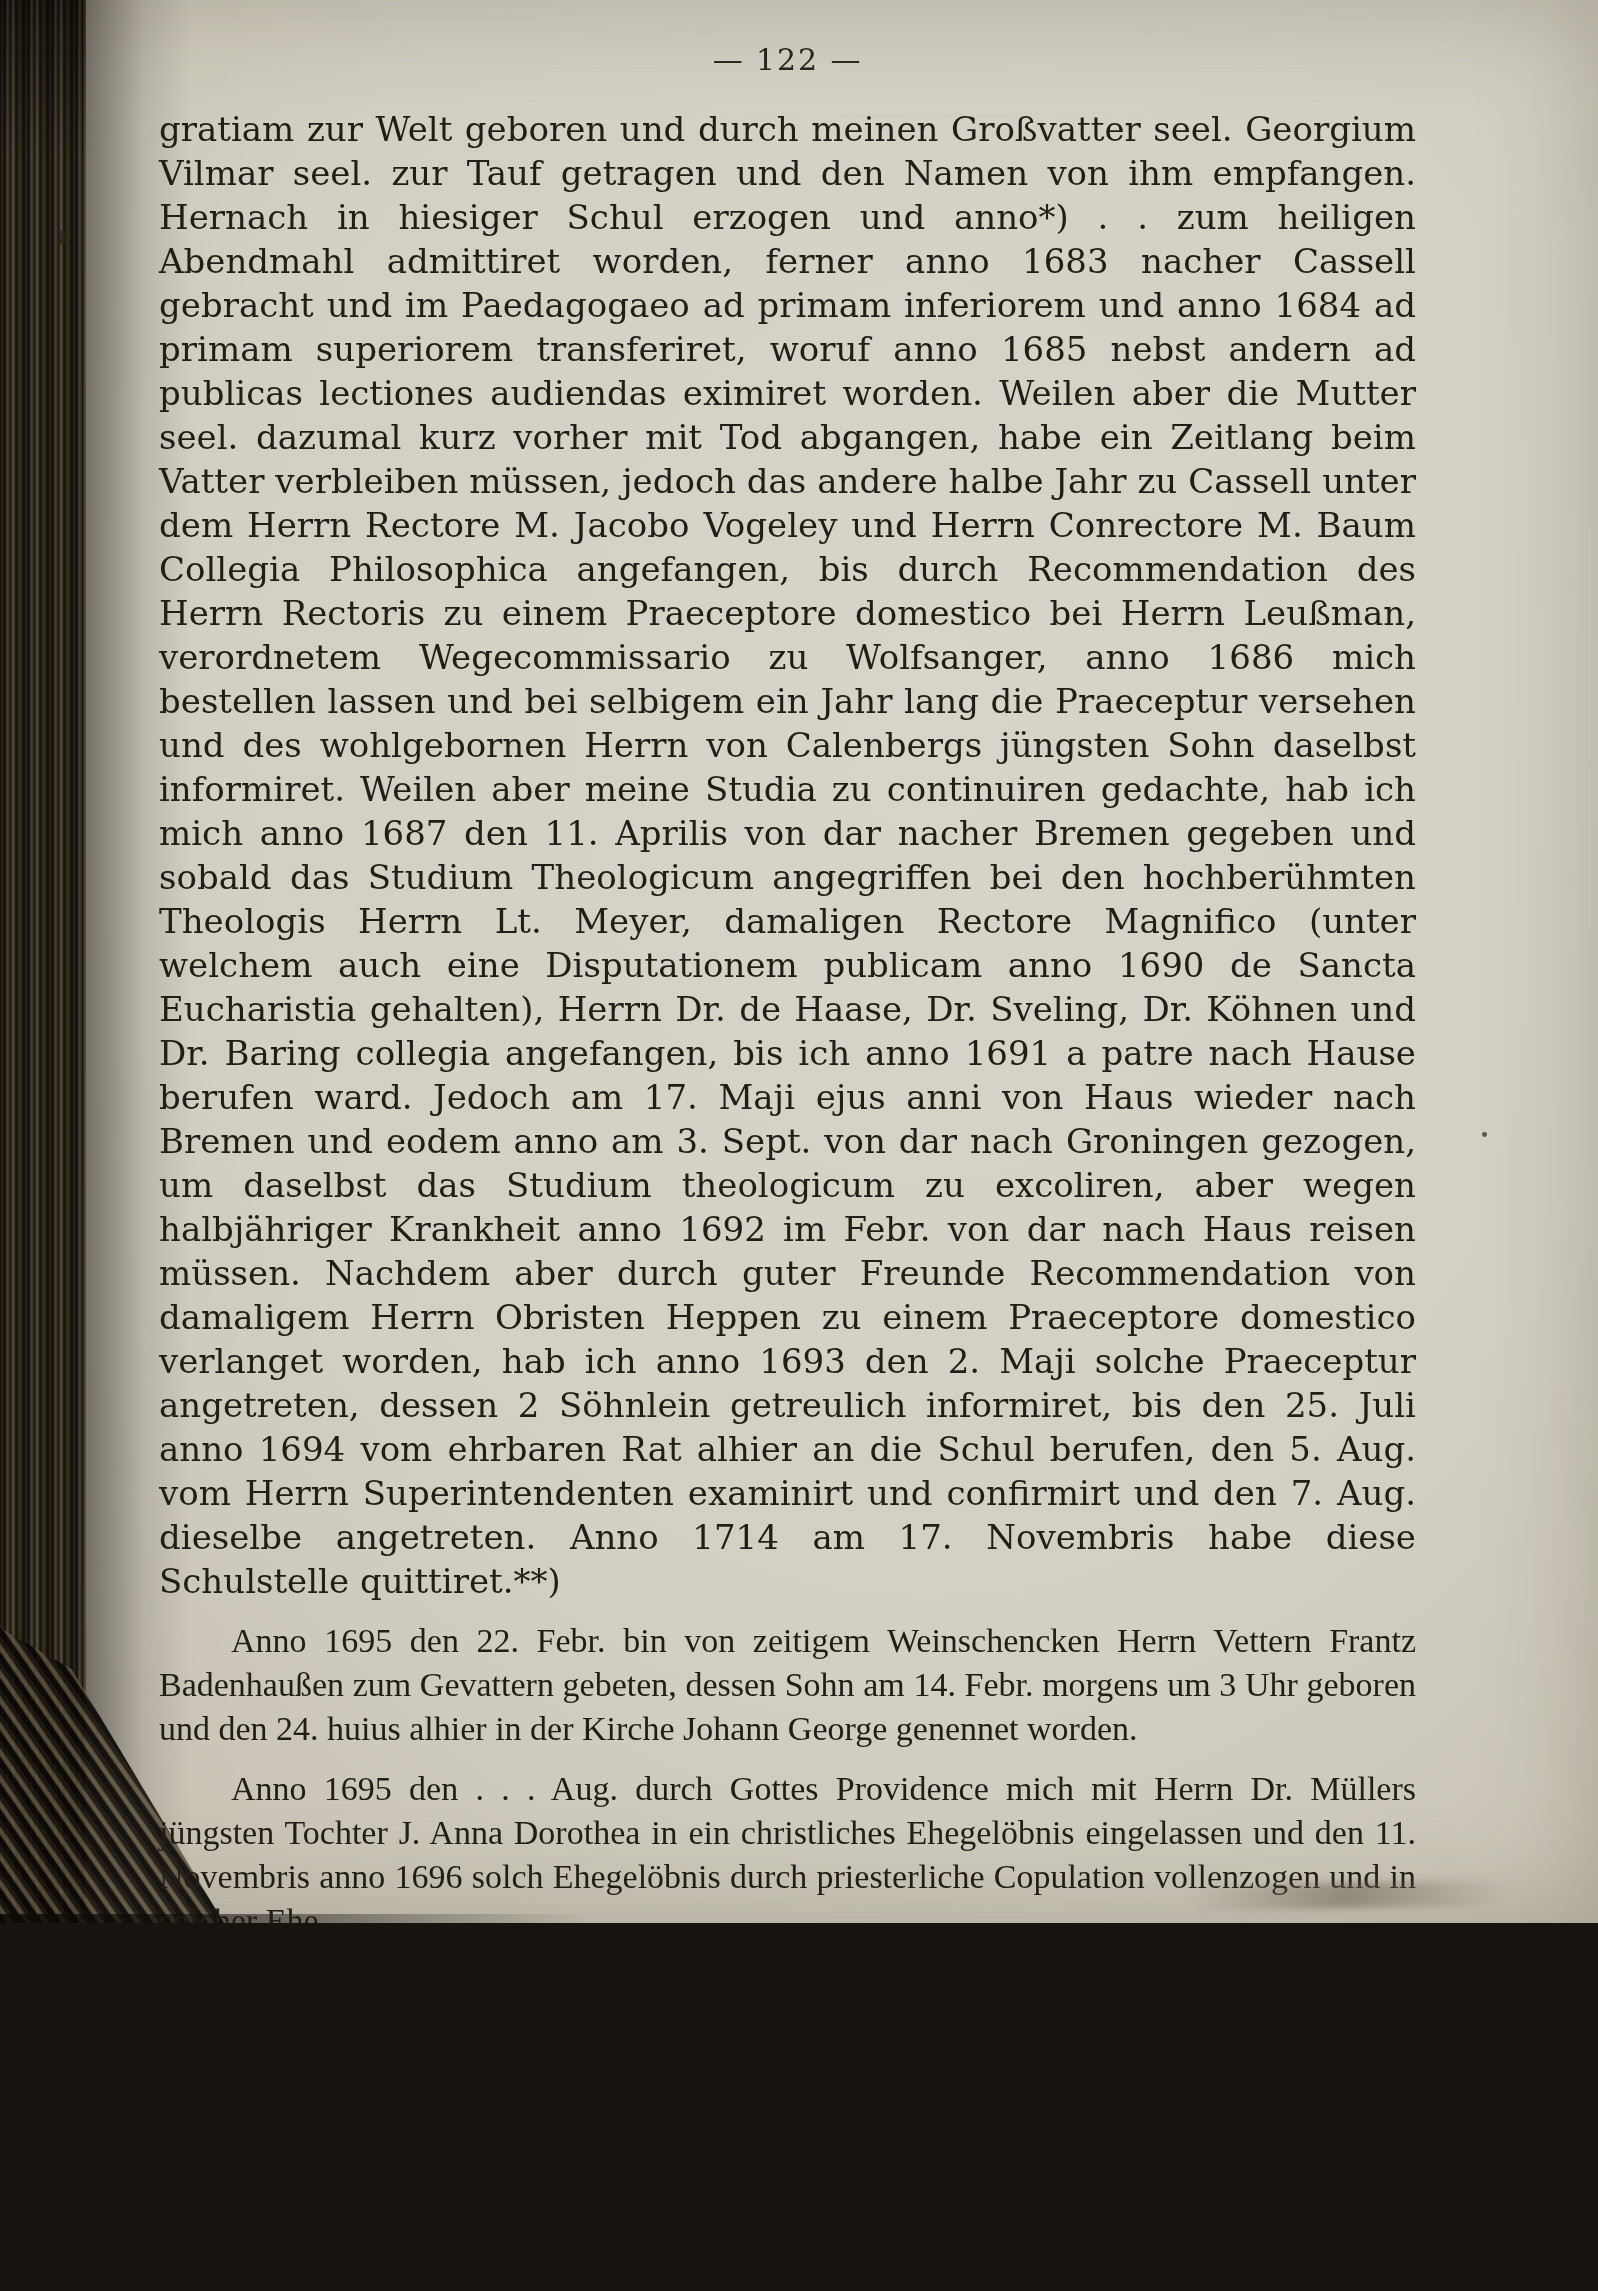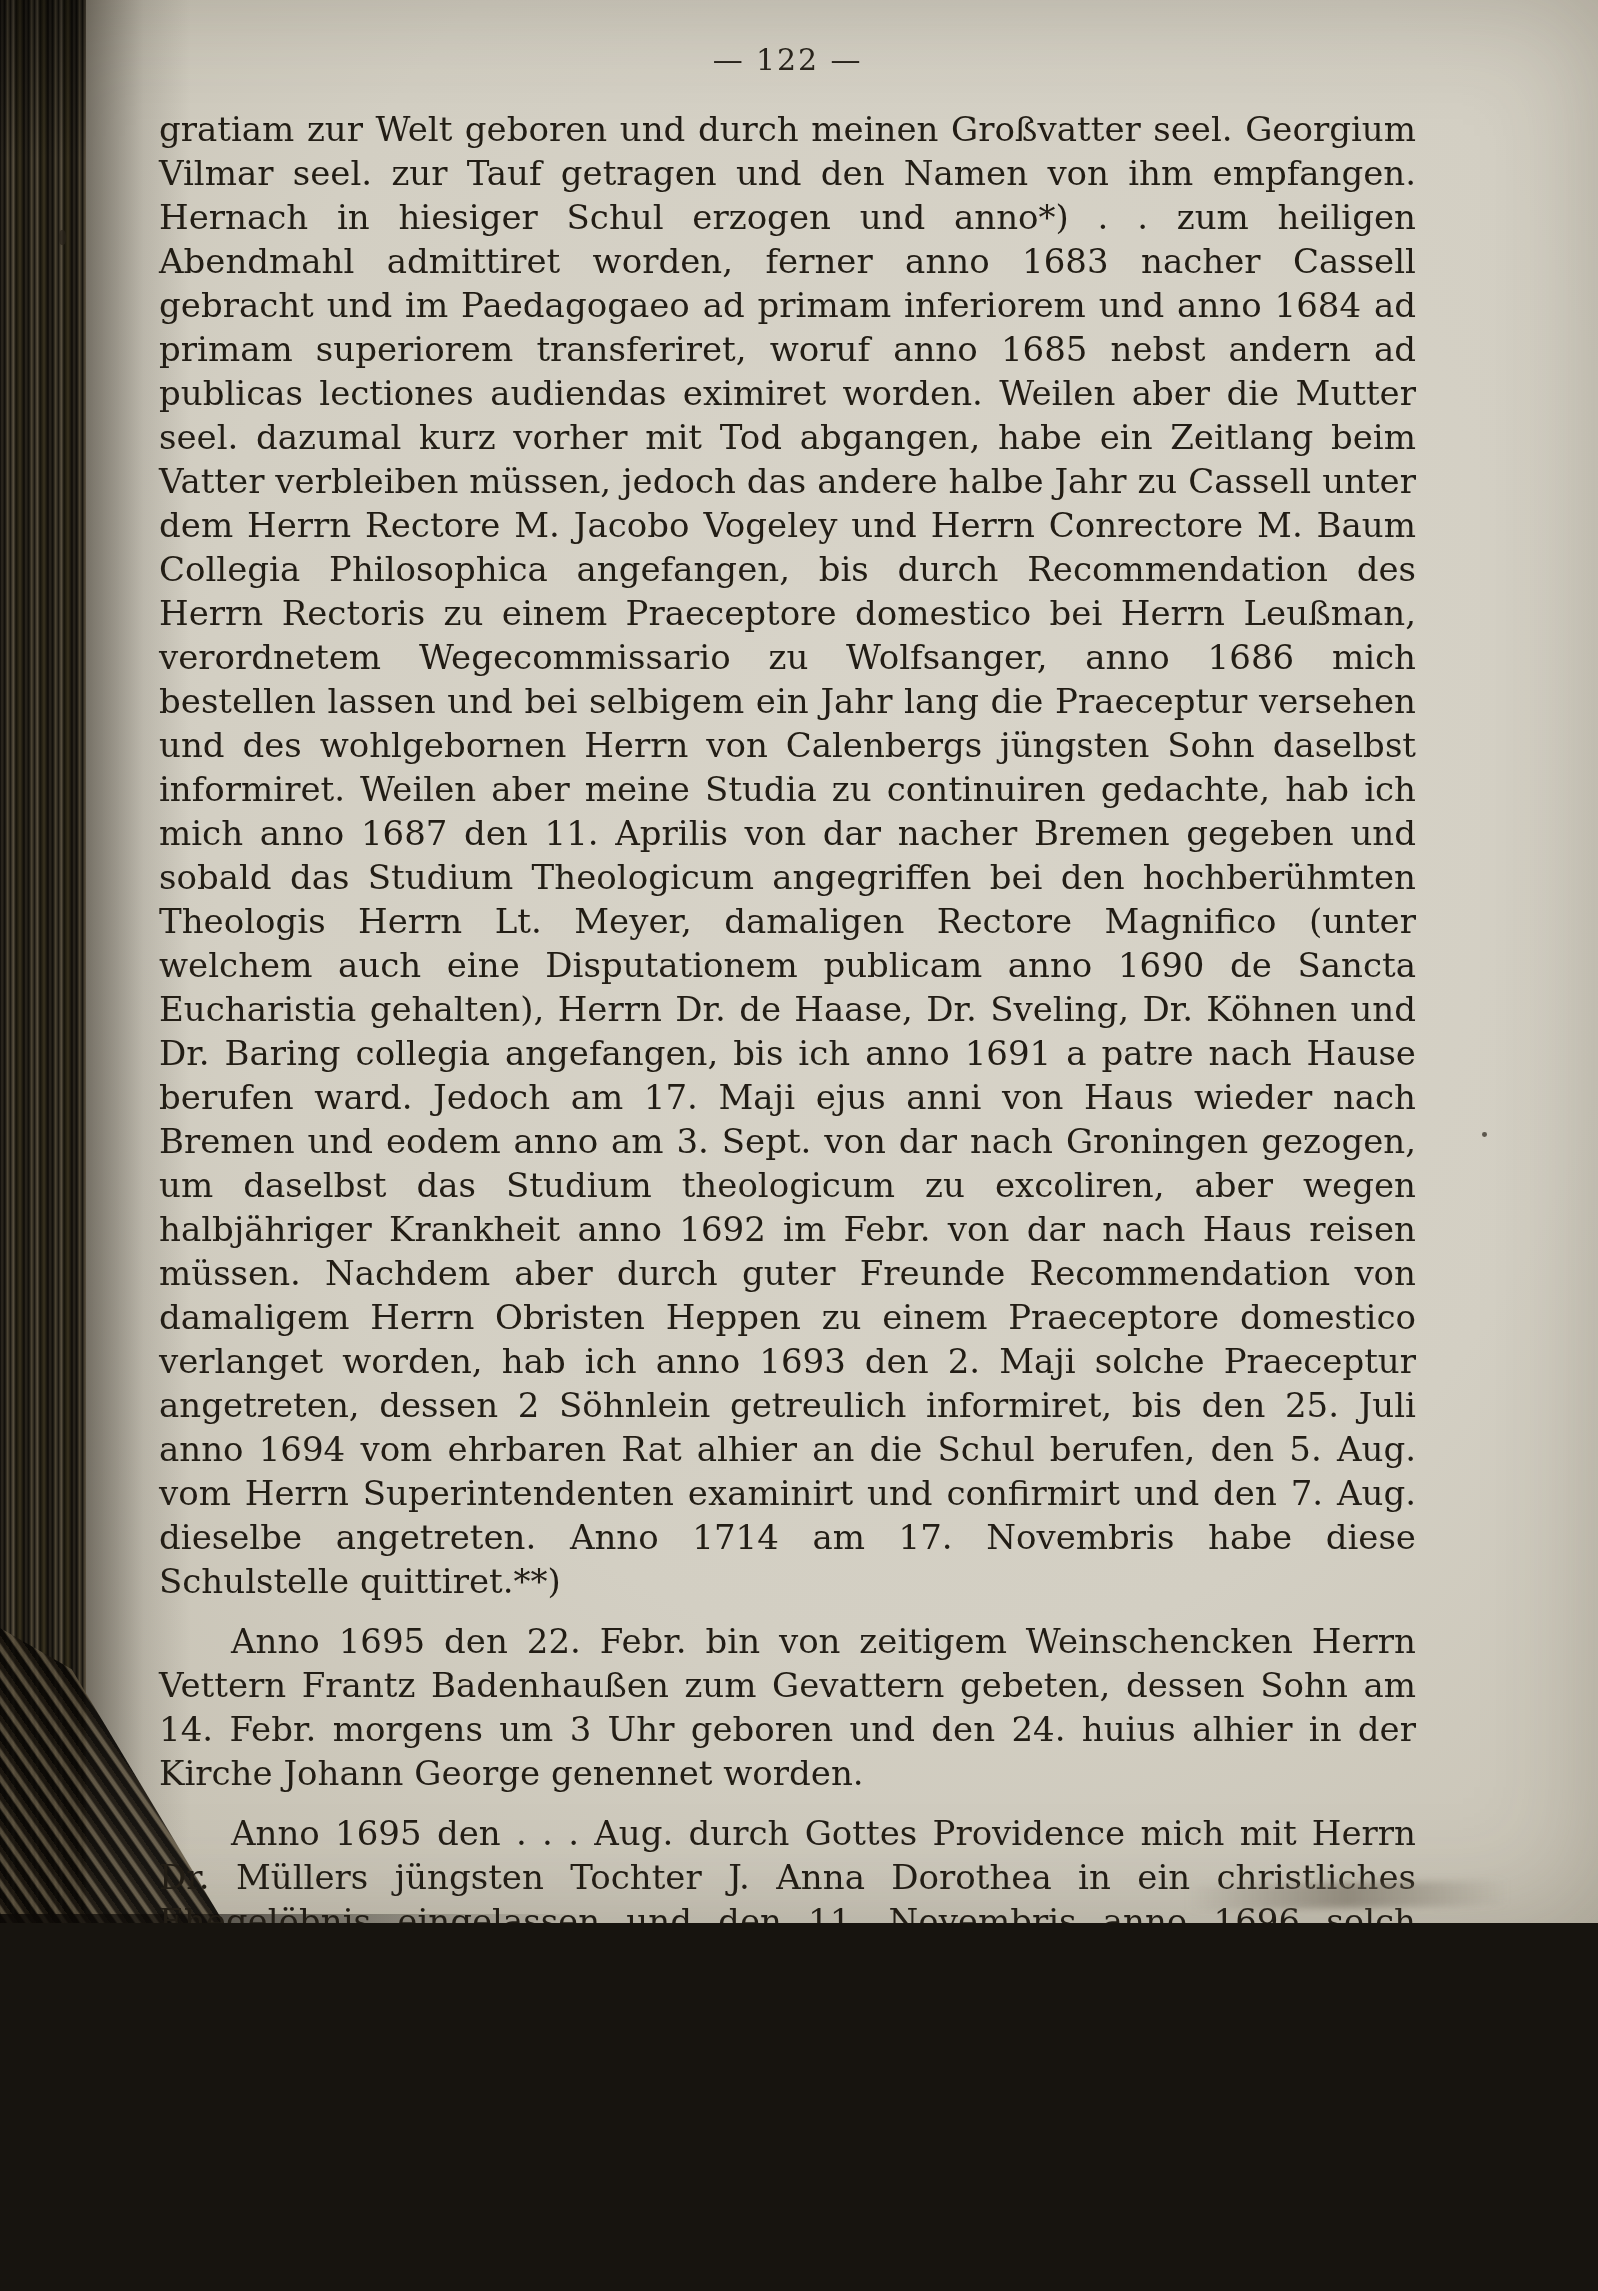--- a/index.html
+++ b/index.html
@@ -89,20 +89,21 @@
     color: #221d15;
     hyphens: auto;
     -webkit-hyphens: auto;
   }
   .text-block p {
     margin: 16px;
     padding: 0;
   }
   .text-block p.indent {
     text-indent: 72px;
+    font-family: Liberation Serif, serif;
   }
   .footnote-rule {
     position: absolute;
     left: 145px;
     top: 2233px;
     width: 281px;
     height: 0;
     border-top: 1.9px solid #3a332a;
   }
   .footnotes {

